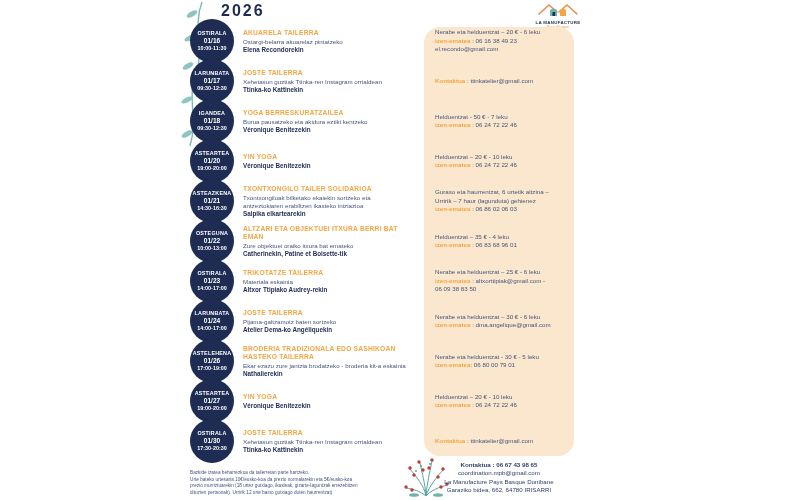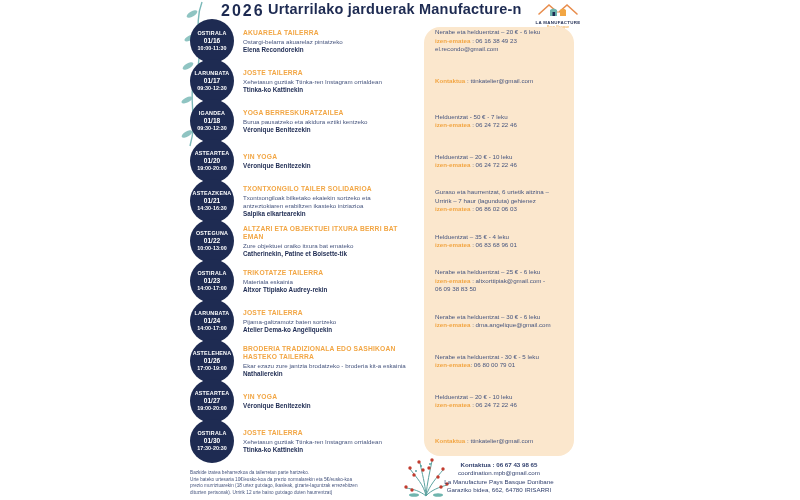--- a/index.html
+++ b/index.html
@@ -49,21 +49,20 @@
     <ellipse cx="10" cy="38" rx="6" ry="2.6" fill="#8fc4c2" transform="rotate(-25 10 38)"></ellipse>
     <ellipse cx="28" cy="50" rx="6" ry="2.6" fill="#a9d2d0" transform="rotate(30 28 50)"></ellipse>
     <ellipse cx="8" cy="66" rx="6" ry="2.6" fill="#8fc4c2" transform="rotate(-30 8 66)"></ellipse>
     <ellipse cx="24" cy="82" rx="6" ry="2.6" fill="#a9d2d0" transform="rotate(25 24 82)"></ellipse>
     <ellipse cx="7" cy="100" rx="6" ry="2.6" fill="#8fc4c2" transform="rotate(-25 7 100)"></ellipse>
     <ellipse cx="22" cy="116" rx="6" ry="2.6" fill="#a9d2d0" transform="rotate(30 22 116)"></ellipse>
     <ellipse cx="7" cy="134" rx="6" ry="2.6" fill="#8fc4c2" transform="rotate(-30 7 134)"></ellipse>
   </svg>
 
   <div class="year">2026</div>
-  <div class="main-title">Urtarrilako jarduerak Manufacture-n</div>
 
   <div class="logo">
     <svg width="42" height="15" viewBox="0 0 42 15">
       <path d="M2,12 L12,3 L20,10" fill="none" stroke="#e88d4d" stroke-width="1.6" stroke-linecap="round"></path>
       <path d="M22,10 L30,3 L40,12" fill="none" stroke="#e88d4d" stroke-width="1.6" stroke-linecap="round"></path>
       <path d="M13,14 L13,8 Q16.5,5 20,8 L20,14 Z" fill="#6fb5ae"></path>
       <rect x="15.5" y="10" width="2.6" height="4" fill="#1e2b52"></rect>
       <path d="M23,14 L23,8 Q26,5.5 29,8 L29,14 Z" fill="#f2a644"></path>
     </svg>
     <div class="l1">LA MANUFACTURE</div>

